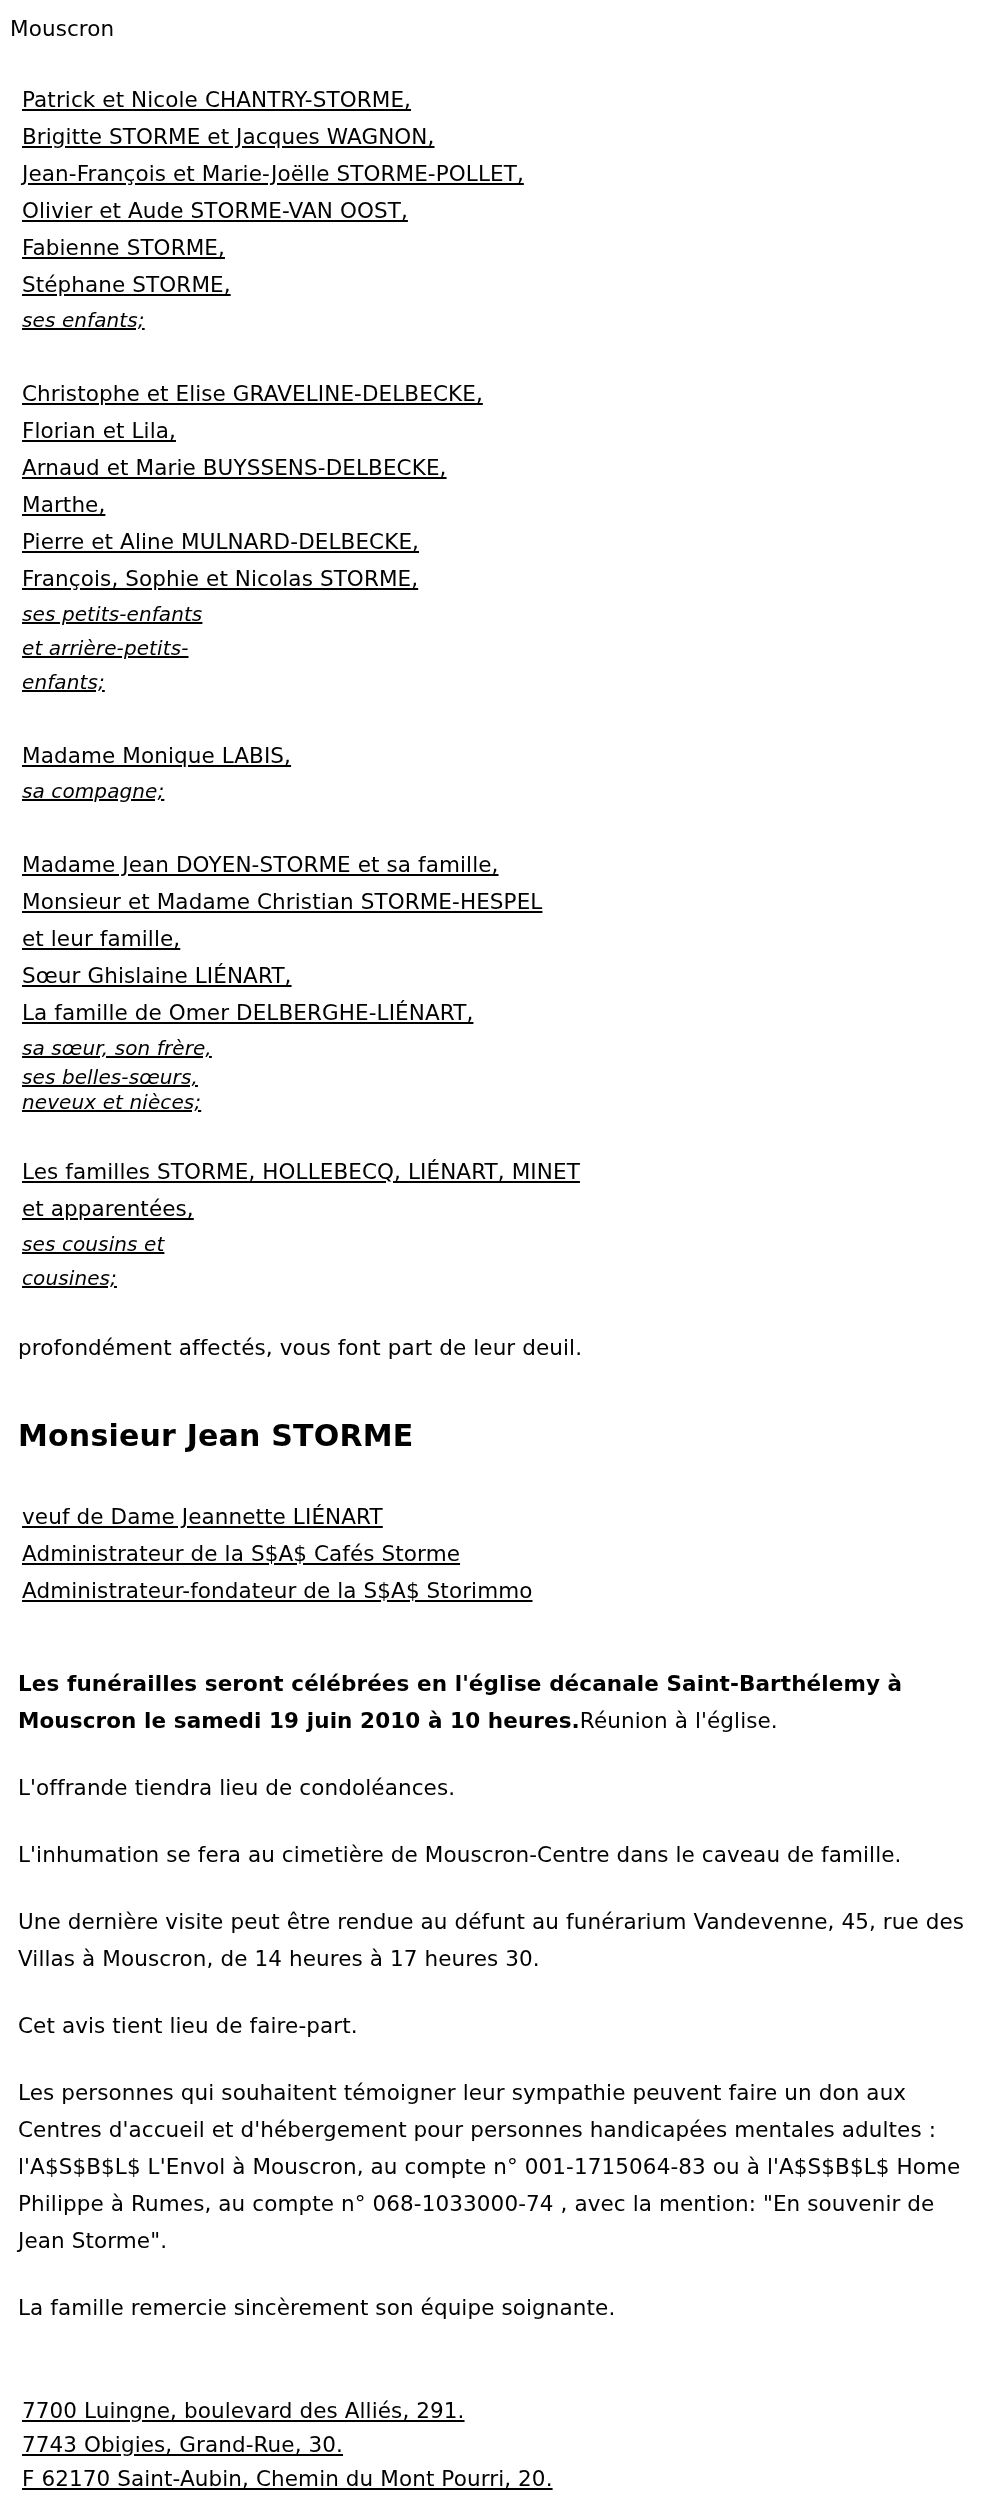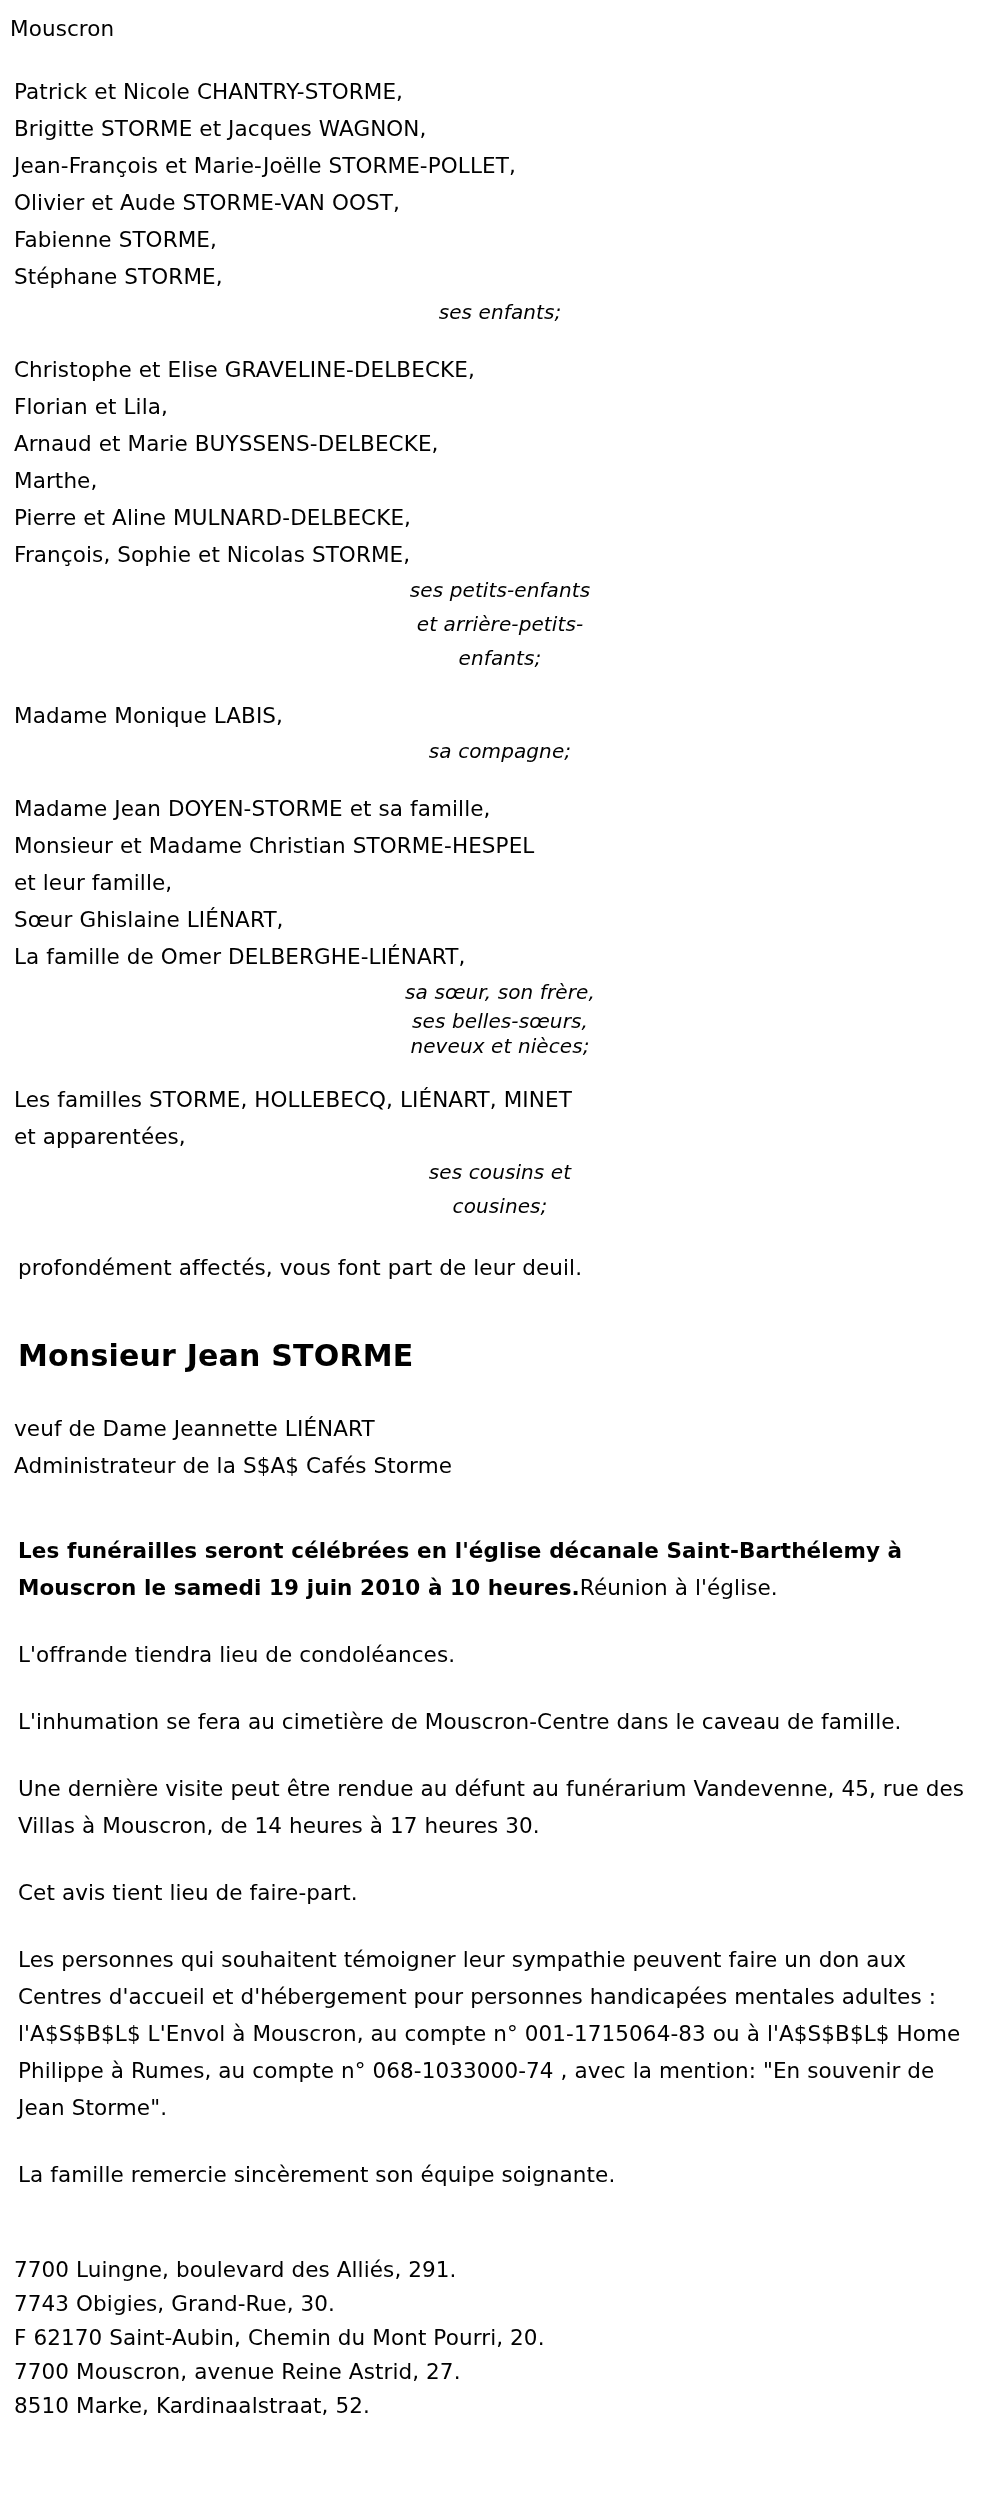--- a/index.html
+++ b/index.html
@@ -33,21 +33,21 @@
     letter-spacing: 0.1px;
     margin: 8px;
   }
   .gap-sm { height: 14px; }
   .gap-md { height: 22px; }
   .gap-lg { height: 34px; }
   .gap-xl { height: 48px; }
 
   
   .caption {
-    text-align: center;
+    text-align: left;
     font-style: italic;
     font-size: 20px;
     line-height: 34px;
     letter-spacing: 0.1px;
   }
   .caption.tight {
     line-height: 25px;
   }
 
   
@@ -56,21 +56,21 @@
     font-weight: bold;
     line-height: 40px;
     letter-spacing: 0.2px;
     margin: 8px;
   }
 
   .strong-inline { font-weight: bold; }
 
   .addresses .line { line-height: 34px; }
 
-  .block { margin: 4px; padding: 0; }
+  .block { margin: 12px; padding: 0; text-decoration: underline; }
 </style>
 </head>
 <body>
 
 <div class="notice">
 
   <div class="line">Mouscron</div>
 
   <div class="gap-md"></div>
 
@@ -139,20 +139,21 @@
 
   <div class="gap-lg"></div>
 
   <h1 class="deceased-name">Monsieur Jean STORME</h1>
 
   <div class="gap-md"></div>
 
   <div class="block">
     <div class="line">veuf de Dame Jeannette LIÉNART</div>
     <div class="line">Administrateur de la S$A$ Cafés Storme</div>
+    <div class="line">Administrateur-fondateur de la S$A$ Storimmo</div>
   </div>
 
   <div class="gap-md"></div>
 
 
   <div class="gap-sm"></div>
 
   <p class="para"><span class="strong-inline">Les funérailles seront célébrées en l'église décanale Saint-Barthélemy à Mouscron le samedi 19 juin 2010 à 10 heures.</span><span>Réunion à l'église.</span></p>
 
   <div class="gap-sm"></div>

